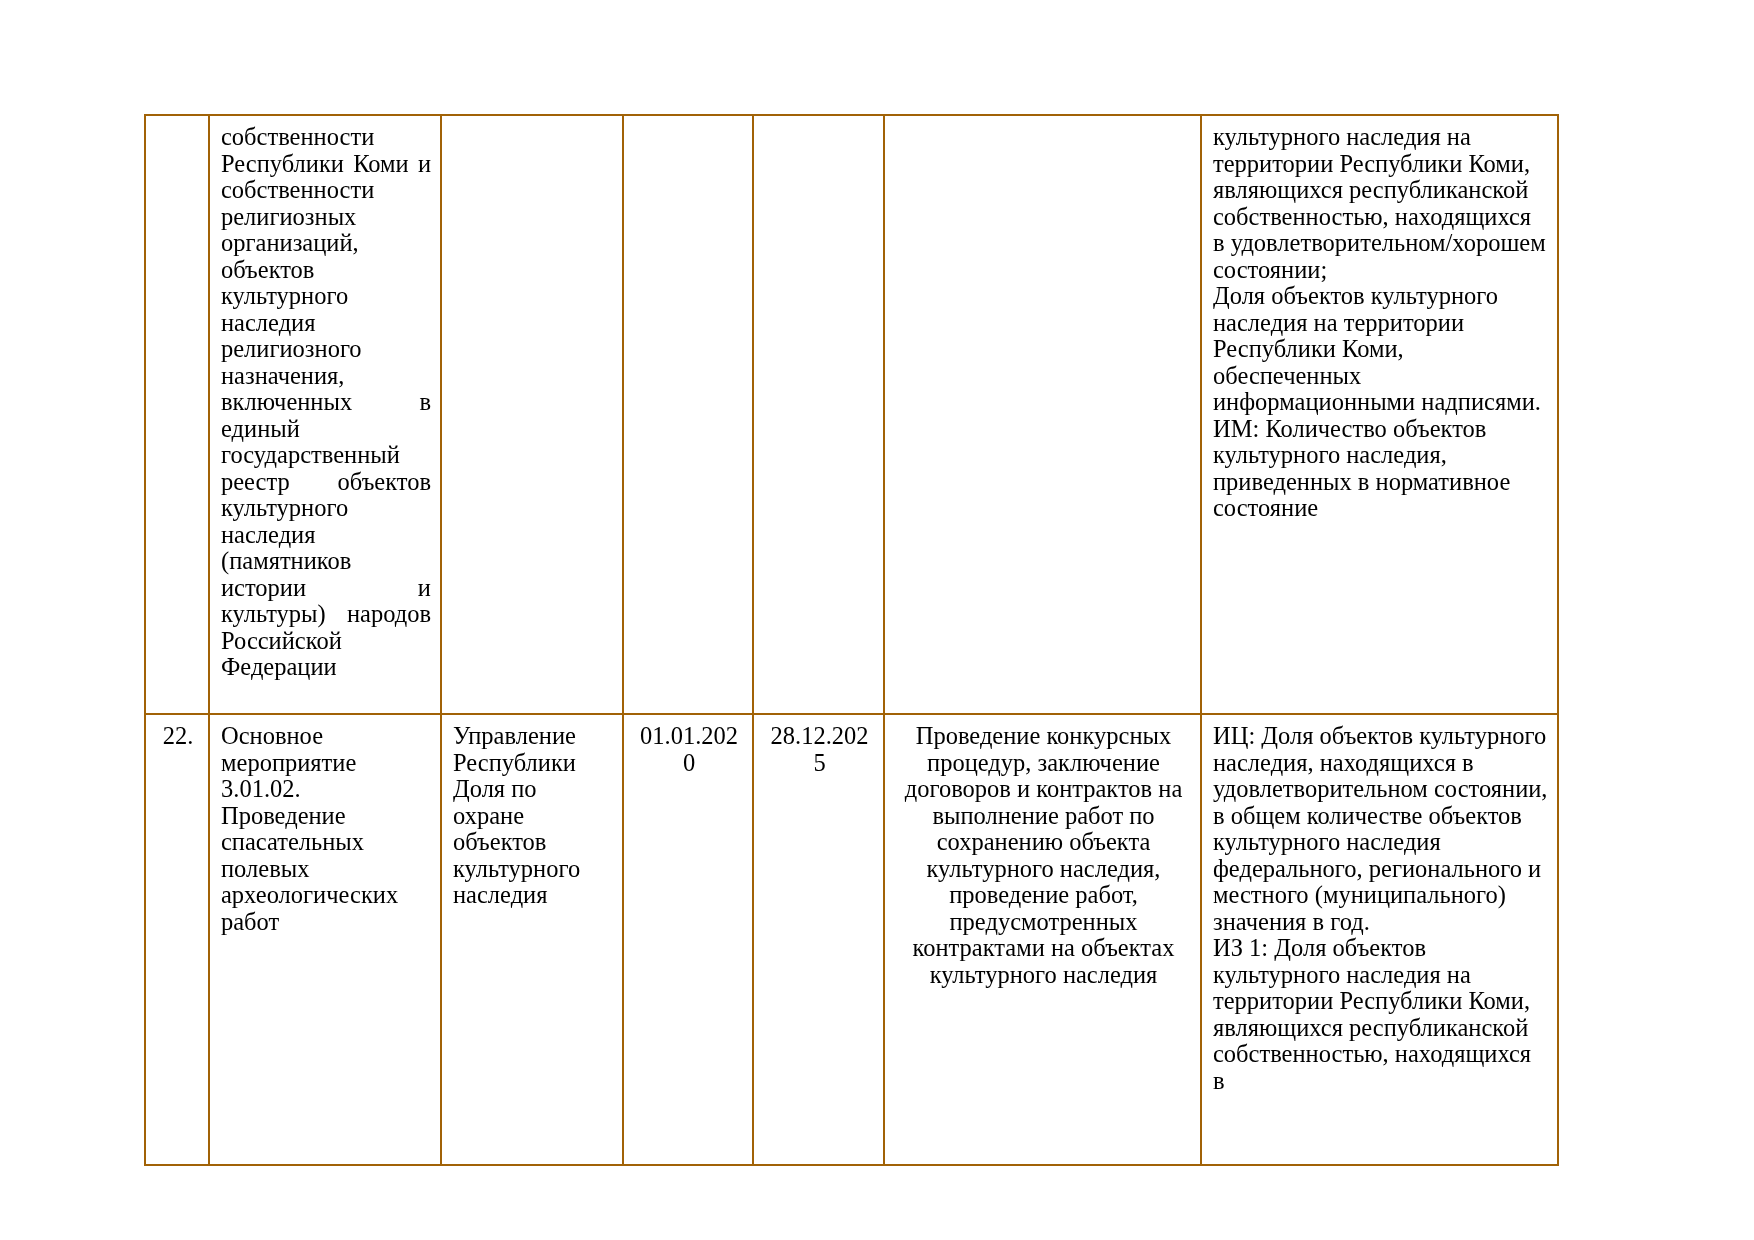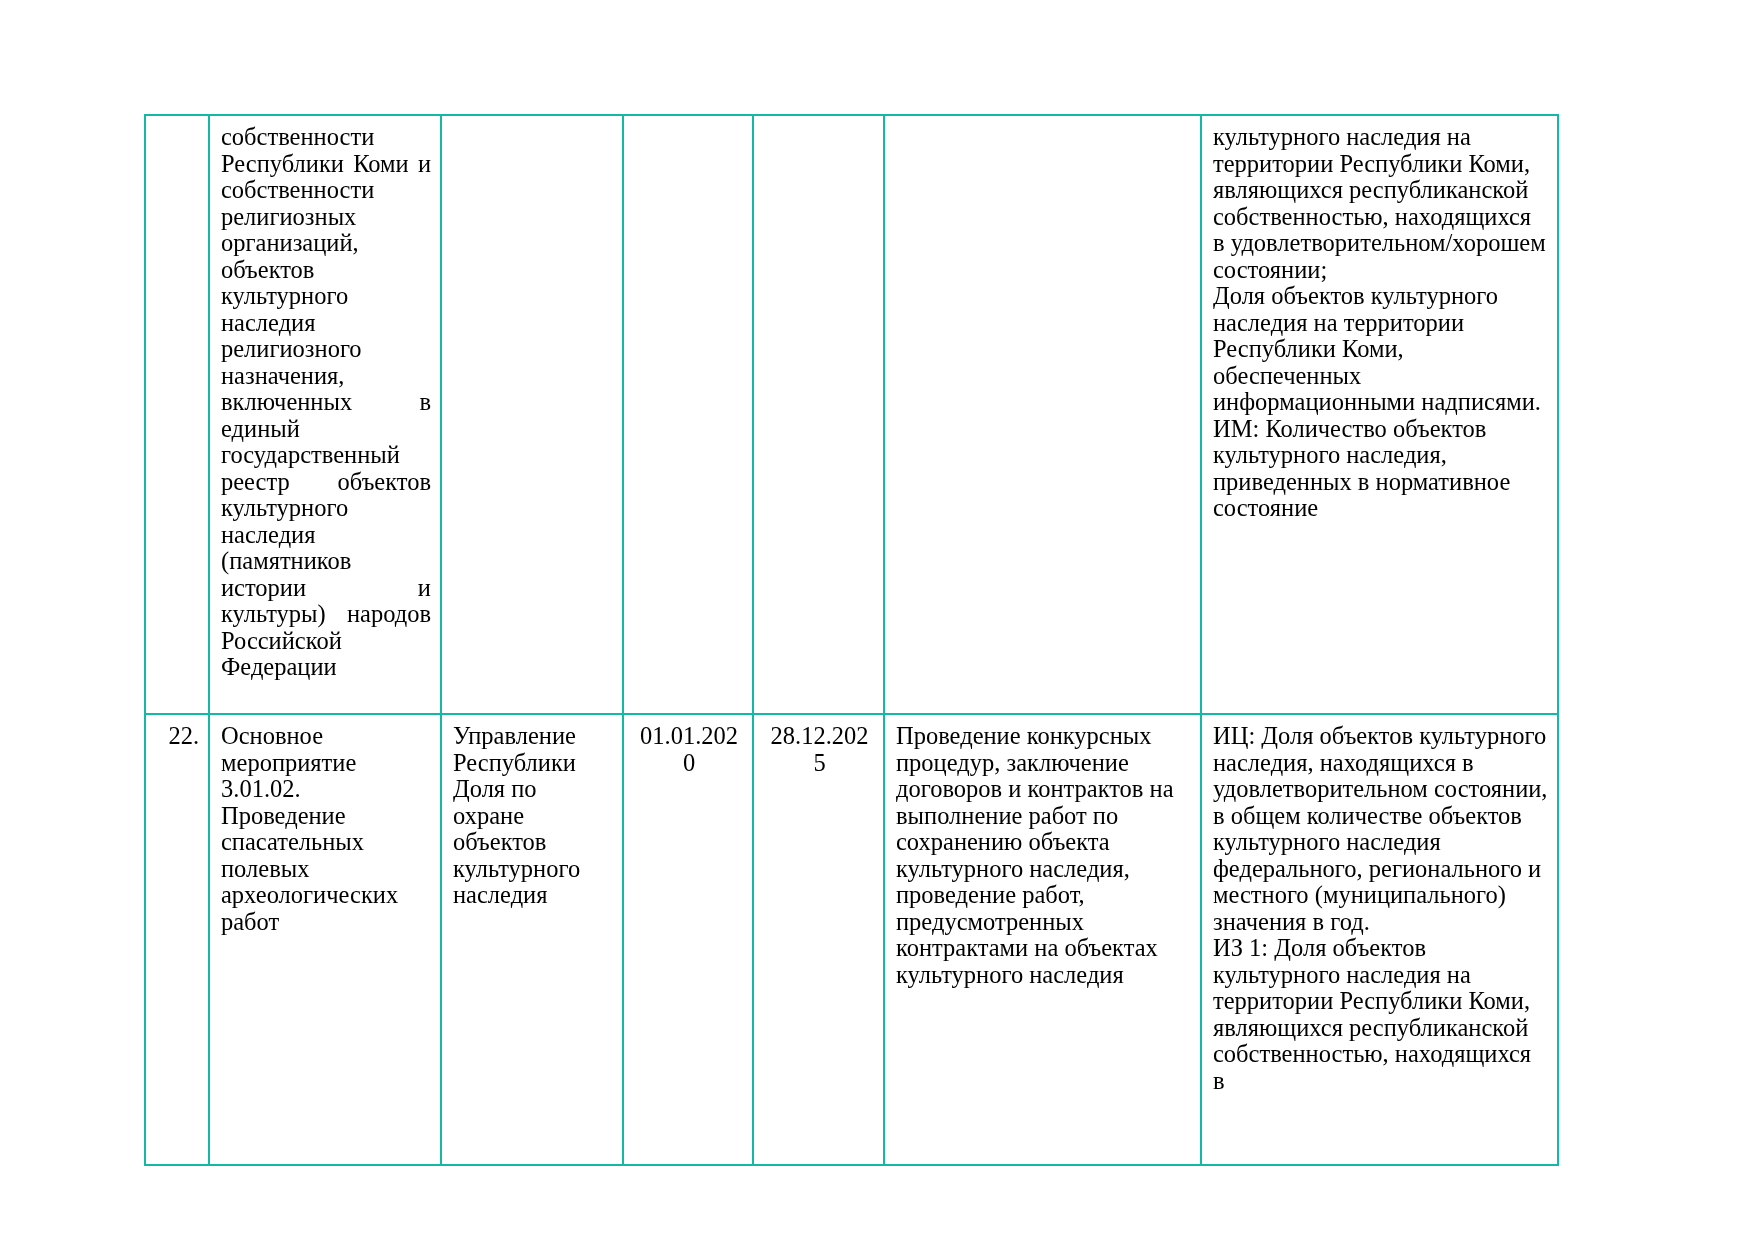--- a/index.html
+++ b/index.html
@@ -18,38 +18,38 @@
   }
   table.doc-table {
     position: absolute;
     left: 144px;
     top: 114px;
     width: 1413px;
     border-collapse: collapse;
     table-layout: fixed;
   }
   table.doc-table td {
-    border: 2px solid #14b8a6;
+    border: 2px solid #a16207;
     vertical-align: top;
     font-size: 24.5px;
     line-height: 26.5px;
     padding: 8px 9px 8px 11px;
     white-space: pre-wrap;
     word-wrap: break-word;
     overflow: hidden;
   }
   tr.row-cont  { height: 599px; }
   tr.row-main  { height: 451px; }
 
-  td.c-num    { padding-left: 7px; padding-right: 3px; text-align: right; }
+  td.c-num    { padding-left: 7px; padding-right: 3px; text-align: center; }
   td.c-name   { text-align: justify; }
   td.c-exec   { text-align: left; }
   td.c-start,
   td.c-end    { text-align: center; padding-left: 5px; padding-right: 3px; }
-  td.c-result { text-align: left; }
+  td.c-result { text-align: center; }
   td.c-ind    { text-align: left; margin-left: 48px; }
 </style>
 </head>
 <body>
 
 <div class="page">
   <table class="doc-table">
     <colgroup>
       <col style="width:64px">
       <col style="width:232px">

